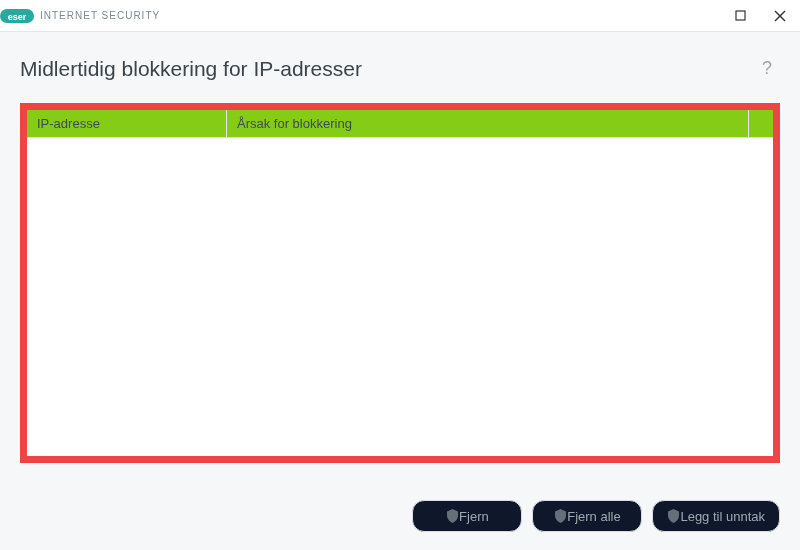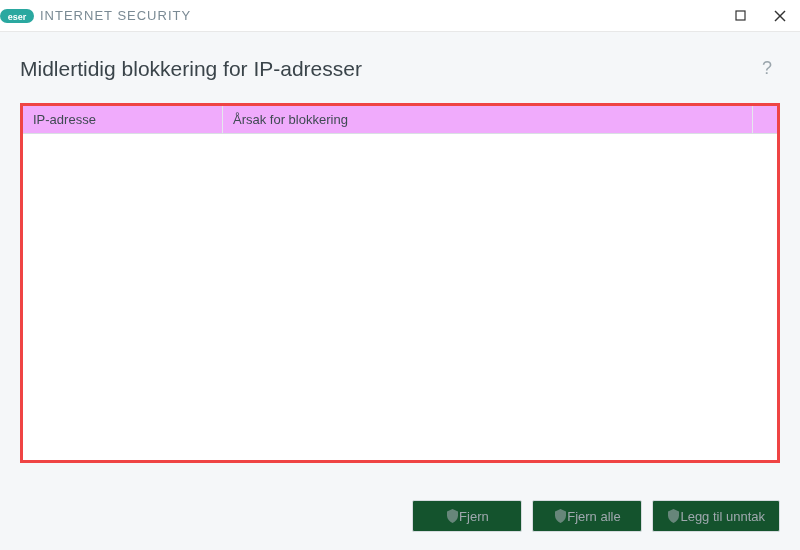--- a/index.html
+++ b/index.html
@@ -19,21 +19,21 @@
       padding: 0 0 0 0;
       border-bottom: 1px solid #e8e8e8;
     }
     .brand-logo {
       display: inline-flex;
       align-items: center;
       gap: 6px;
     }
     .brand-logo svg { display: block; }
     .brand-text {
-      font-size: 13px;
+      font-size: 10px;
       letter-spacing: 1px;
       color: #7a8a94;
       font-weight: 400;
     }
     .titlebar-spacer { flex: 1; }
     .win-btn {
       width: 40px;
       height: 32px;
       display: flex;
       align-items: center;
@@ -57,22 +57,22 @@
       font-size: 18px;
       color: #9aa5ac;
       cursor: pointer;
       padding: 4px 8px;
     }
 
     .content {
       padding: 12px 20px 0 20px;
     }
     .table-wrap {
-      background: #f0abfc;
-      border: 3px solid #ef4444;
+      background: #84cc16;
+      border: 7px solid #ef4444;
       height: 360px;
       display: flex;
       flex-direction: column;
     }
     .thead {
       display: flex;
       border-bottom: 1px solid #d9dfe3;
       height: 28px;
       align-items: stretch;
     }
@@ -100,30 +100,30 @@
       left: 0;
       right: 0;
       padding: 12px 20px 18px 20px;
       display: flex;
       justify-content: flex-end;
       gap: 10px;
     }
     .btn {
       min-width: 110px;
       height: 32px;
-      background: #14532d;
+      background: #0f172a;
       border: 1px solid #d6dbdf;
       color: #9fa8ae;
       font-size: 13px;
       display: inline-flex;
       align-items: center;
       justify-content: center;
       cursor: default;
       padding: 0 14px;
-      border-radius: 2px;
+      border-radius: 12px;
     }
     .btn svg { display: block; opacity: 0.6; }
   </style>
 </head>
 <body>
 
 <div class="titlebar">
   <div class="brand-logo">
     <svg width="34" height="14" viewBox="0 0 34 14">
       <rect x="0" y="0" width="34" height="14" rx="7" fill="#2aa8a0"></rect>

